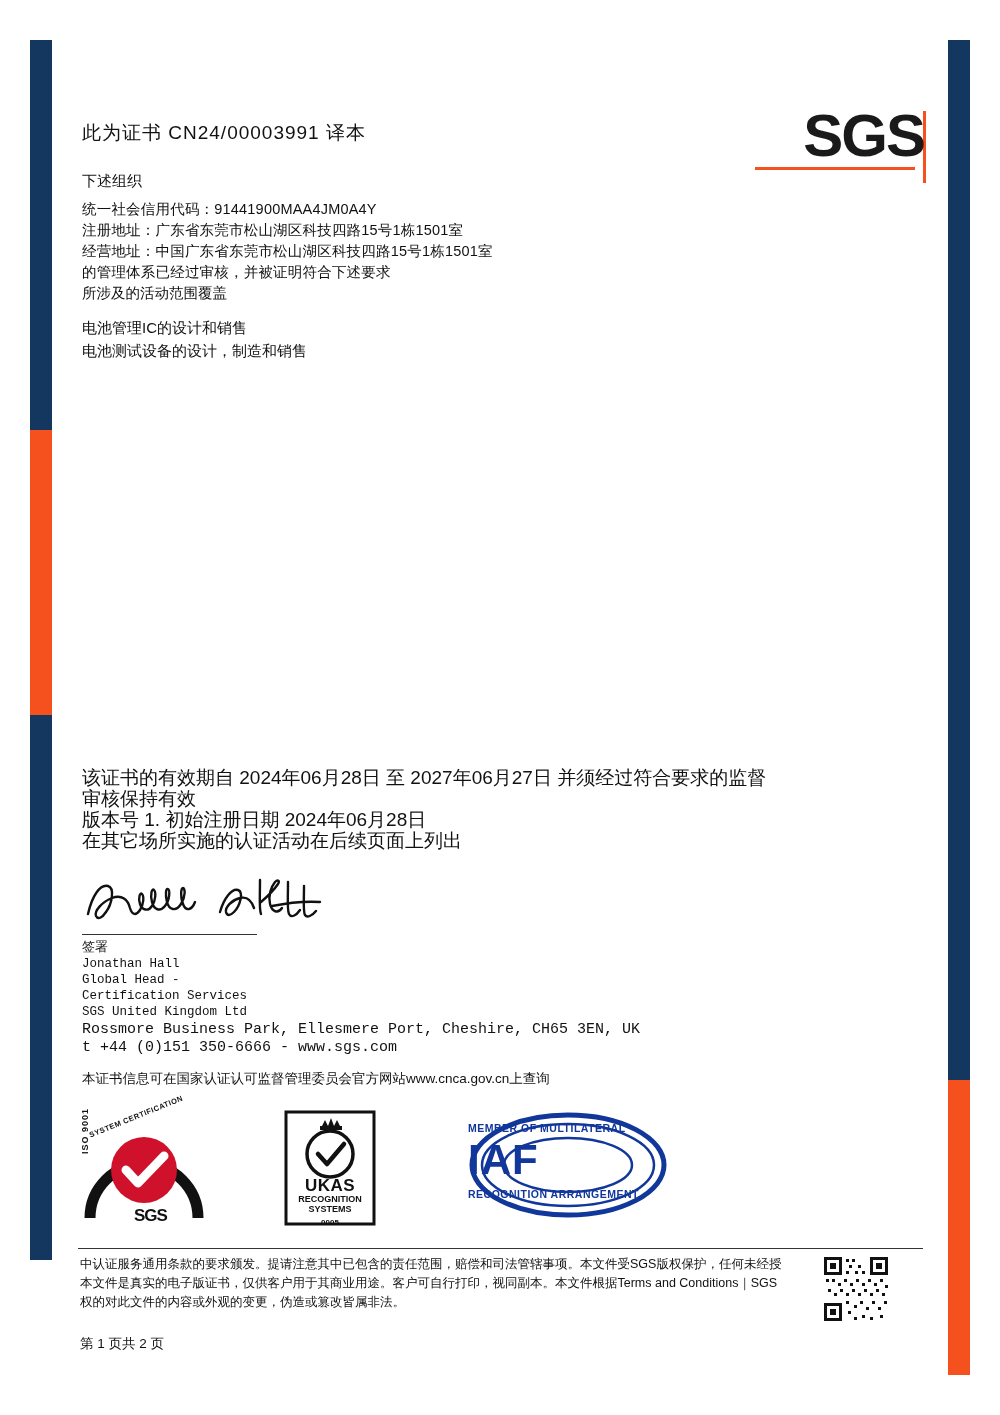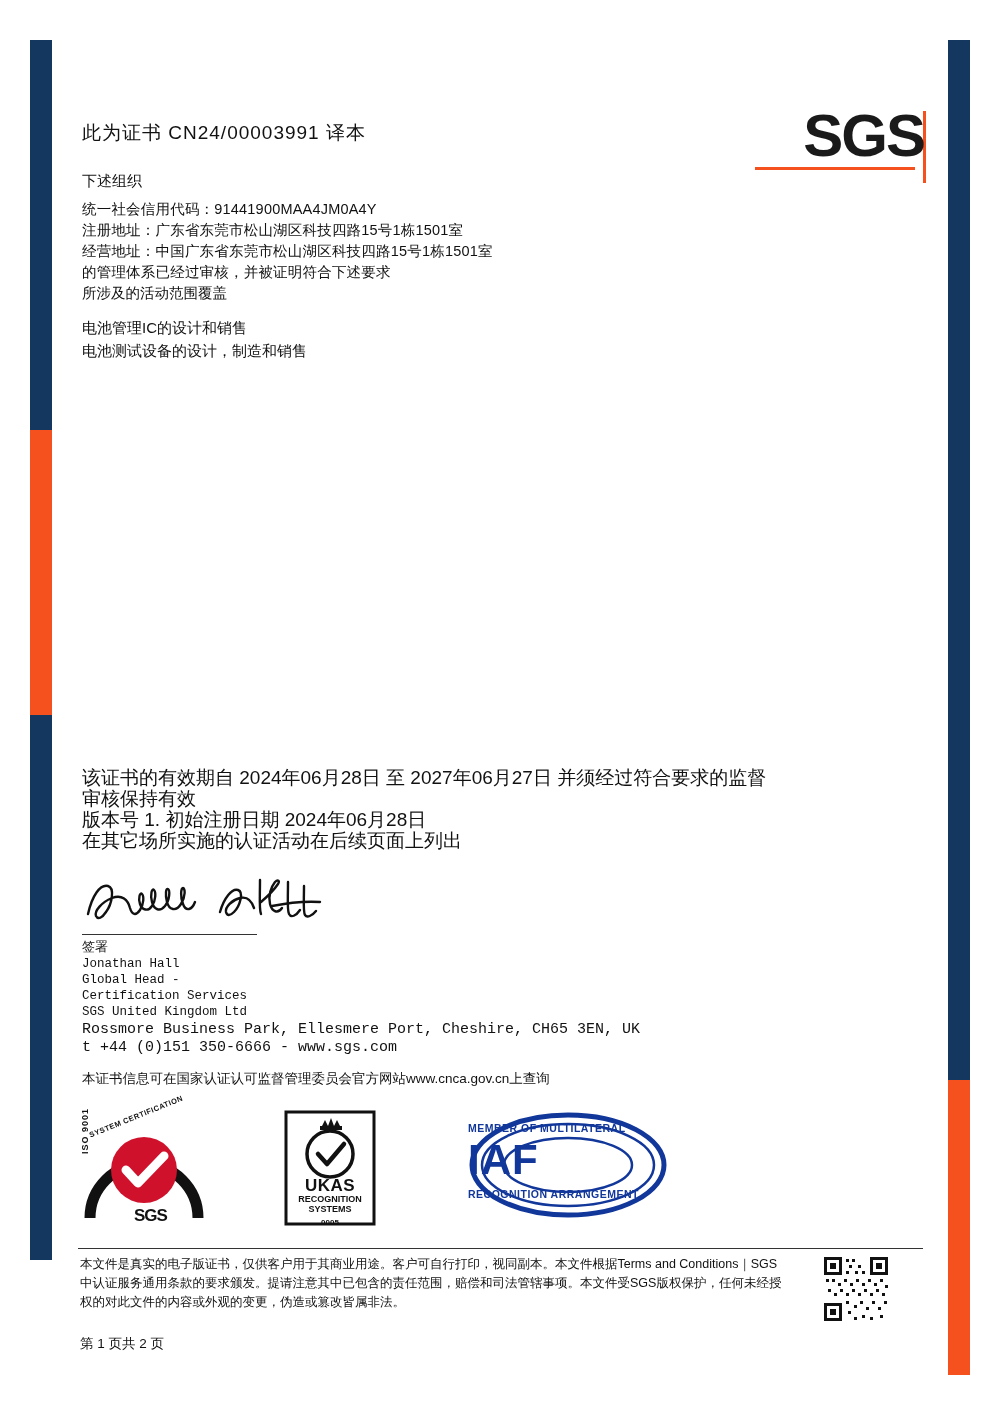--- a/index.html
+++ b/index.html
@@ -372,22 +372,22 @@
         <ellipse cx="100" cy="55" rx="64" ry="27" fill="none" stroke="#12379b" stroke-width="2.5"></ellipse>
       </svg>
       <div class="iaf-text iaf-top">MEMBER OF MULTILATERAL</div>
       <div class="iaf-text iaf-main">IAF</div>
       <div class="iaf-text iaf-bottom">RECOGNITION ARRANGEMENT</div>
     </div>
   </div>
 
   <div class="footer-rule"></div>
   <div class="footer">
+    <div>中认证服务通用条款的要求颁发。提请注意其中已包含的责任范围，赔偿和司法管辖事项。本文件受SGS版权保护，任何未经授</div>
     <div>本文件是真实的电子版证书，仅供客户用于其商业用途。客户可自行打印，视同副本。本文件根据Terms and Conditions｜SGS</div>
-    <div>中认证服务通用条款的要求颁发。提请注意其中已包含的责任范围，赔偿和司法管辖事项。本文件受SGS版权保护，任何未经授</div>
     <div>权的对此文件的内容或外观的变更，伪造或篡改皆属非法。</div>
   </div>
   <div class="page-num">第 1 页共 2 页</div>
 
   <div class="qr">
     <svg width="68" height="68" viewBox="0 0 68 68" xmlns="http://www.w3.org/2000/svg">
       <rect x="0" y="0" width="68" height="68" fill="#ffffff"></rect>
       <g fill="#111">
         <rect x="2" y="2" width="18" height="18"></rect>
           <rect x="5" y="5" width="12" height="12" fill="#fff"></rect>

